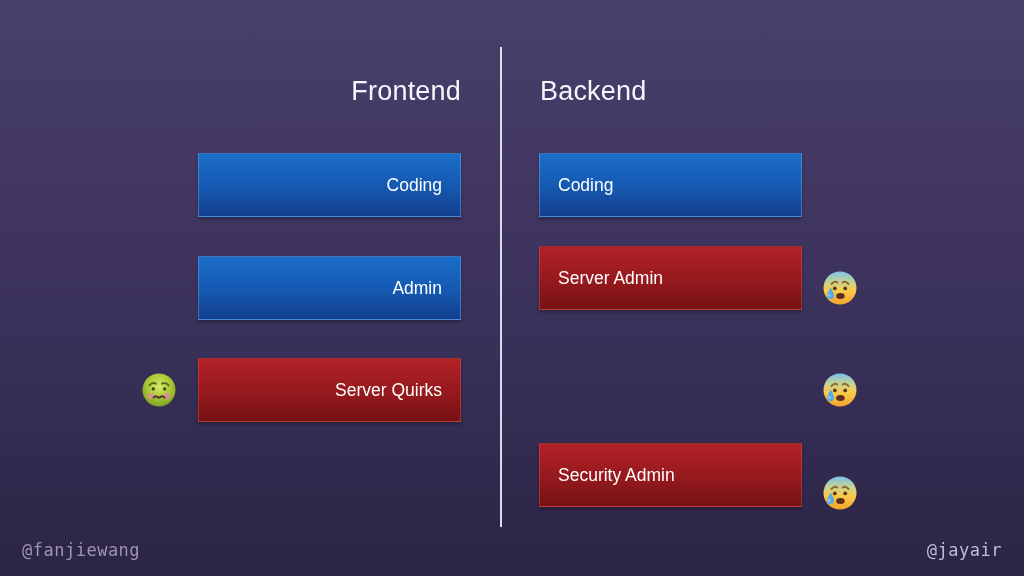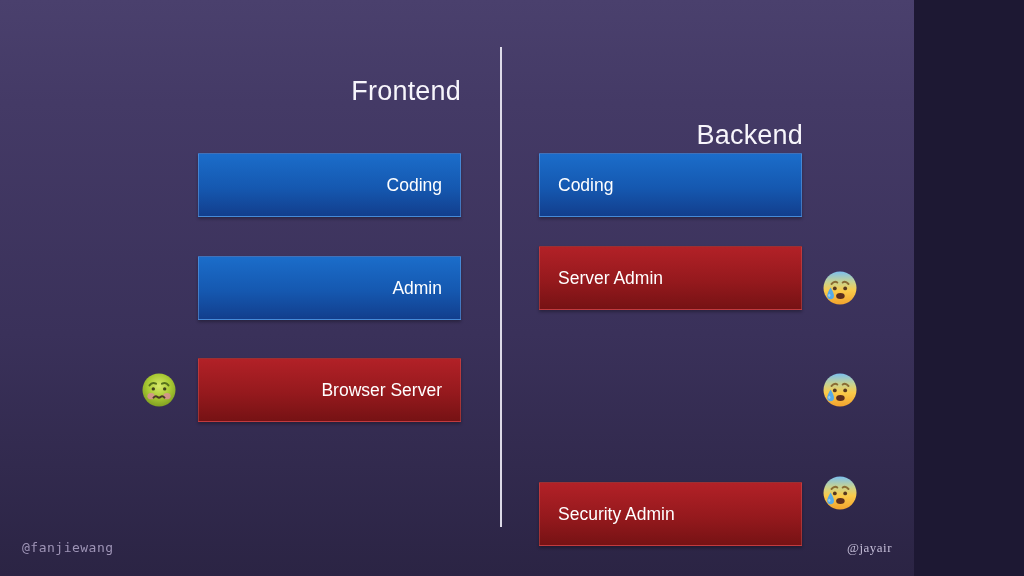--- a/index.html
+++ b/index.html
@@ -1,18 +1,18 @@
 <!DOCTYPE html>
 <html style="--background-top: #4a406d; --background-bottom: #2b2444; --box-blue-top: #1b6dca; --box-blue-bottom: #123e8d; --box-red-top: #b22127; --box-red-bottom: #761214; --divider: #ece9f4; --box-text: #ffffff; --heading-text: #f7f5fb; --handle-left-text: #9e94b6; --handle-right-text: #c3bcd6;"><head>
 <meta charset="utf-8">
 <style>
   html, body { margin: 0; padding: 0; background: #1d1833; }
   .slide {
     position: relative;
-    width: 914px;
+    width: 1024px;
     height: 576px;
     overflow: hidden;
     font-family: "Liberation Sans", sans-serif;
     background: linear-gradient(180deg,
       var(--background-top, #4a406d) 0%,
       #443a66 18%,
       #3a315a 58%,
       var(--background-bottom, #2b2444) 100%);
   }
   .divider {
@@ -26,21 +26,21 @@
     position: absolute;
     top: 76px;
     margin: 0;
     width: 263px;
     font-size: 27px;
     font-weight: 400;
     letter-spacing: 0.2px;
     color: var(--heading-text, #f7f5fb);
   }
   .col-title.frontend { left: 198px; text-align: right; }
-  .col-title.backend  { left: 540px; text-align: right; margin-top: 44px; }
+  .col-title.backend  { left: 540px; text-align: left; }
   .box {
     position: absolute;
     width: 263px; height: 64px;
     display: flex;
     align-items: center;
     box-sizing: border-box;
     padding: 8px 18px;
     font-size: 17.5px;
     color: var(--box-text, #ffffff);
     box-shadow: 0 2px 3px rgba(0,0,0,0.30);
@@ -56,25 +56,25 @@
     border: 1px solid rgba(220, 110, 110, 0.35);
   }
   .emoji {
     position: absolute;
     width: 36px; height: 36px;
   }
   .handle {
     position: absolute;
     top: 540px;
     font-family: "DejaVu Sans Mono", monospace;
-    font-size: 13px;
+    font-size: 17px;
     letter-spacing: 0.5px;
   }
   .handle.left  { left: 22px;  color: var(--handle-left-text, #9e94b6); }
-  .handle.right { right: 22px; color: var(--handle-right-text, #c3bcd6); font-family: Liberation Serif, serif; }
+  .handle.right { right: 22px; color: var(--handle-right-text, #c3bcd6); }
 </style>
 </head>
 <body>
 
 <svg width="0" height="0" style="position:absolute" aria-hidden="true">
   <defs>
     <radialGradient id="gGreen" cx="50%" cy="38%" r="65%">
       <stop offset="0%" stop-color="#d6e96a"></stop>
       <stop offset="55%" stop-color="#a8c933"></stop>
       <stop offset="100%" stop-color="#7d9c20"></stop>
@@ -110,25 +110,25 @@
 
 <div class="slide">
 
   <div class="divider"></div>
 
   <h2 class="col-title frontend">Frontend</h2>
   <h2 class="col-title backend">Backend</h2>
 
   <div class="box blue left-col" style="top:153px">Coding</div>
   <div class="box blue left-col" style="top:256px">Admin</div>
-  <div class="box red left-col" style="top:358px">Browser Server</div>
+  <div class="box red left-col" style="top:358px">Server Quirks</div>
 
   <div class="box blue right-col" style="top:153px">Coding</div>
   <div class="box red right-col" style="top:246px">Server Admin</div>
-  <div class="box red right-col" style="top:482px">Security Admin</div>
+  <div class="box red right-col" style="top:443px">Security Admin</div>
 
   <svg class="emoji" style="left:141px; top:372px" viewBox="0 0 36 36">
       <use href="#nauseatedGlyph"></use>
     </svg>
 
   <svg class="emoji" style="left:822px; top:270px" viewBox="0 0 36 36">
       <use href="#anxiousGlyph"></use>
     </svg>
   <svg class="emoji" style="left:822px; top:372px" viewBox="0 0 36 36">
       <use href="#anxiousGlyph"></use>

